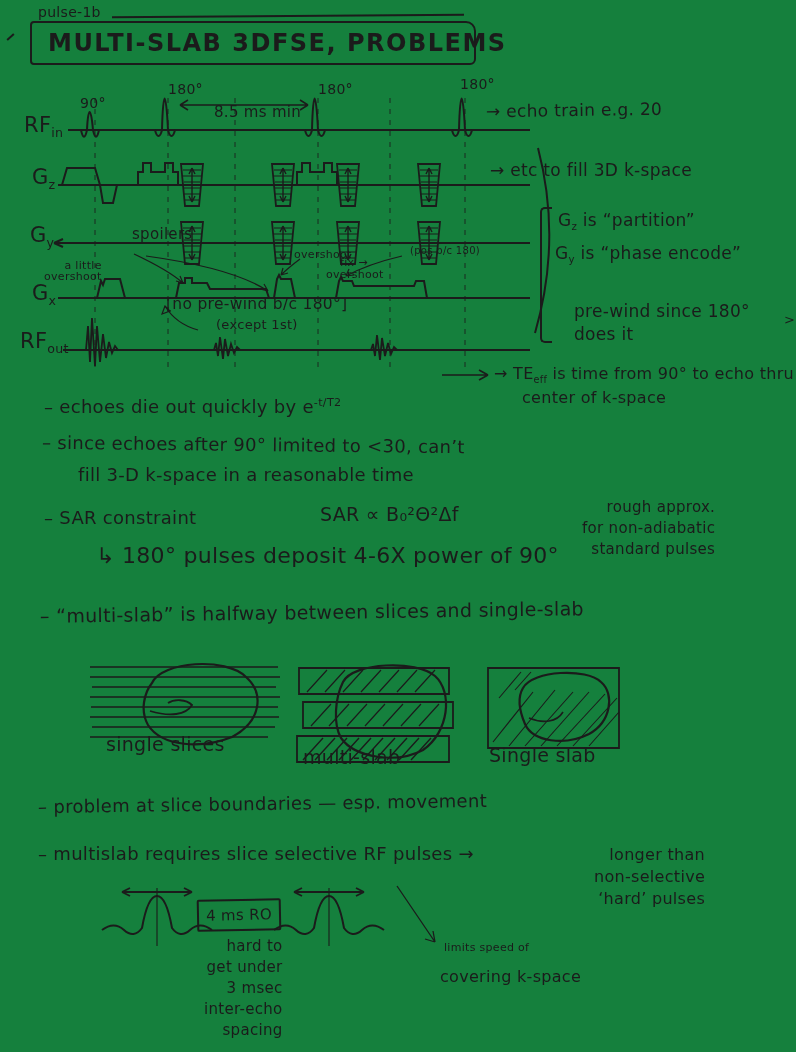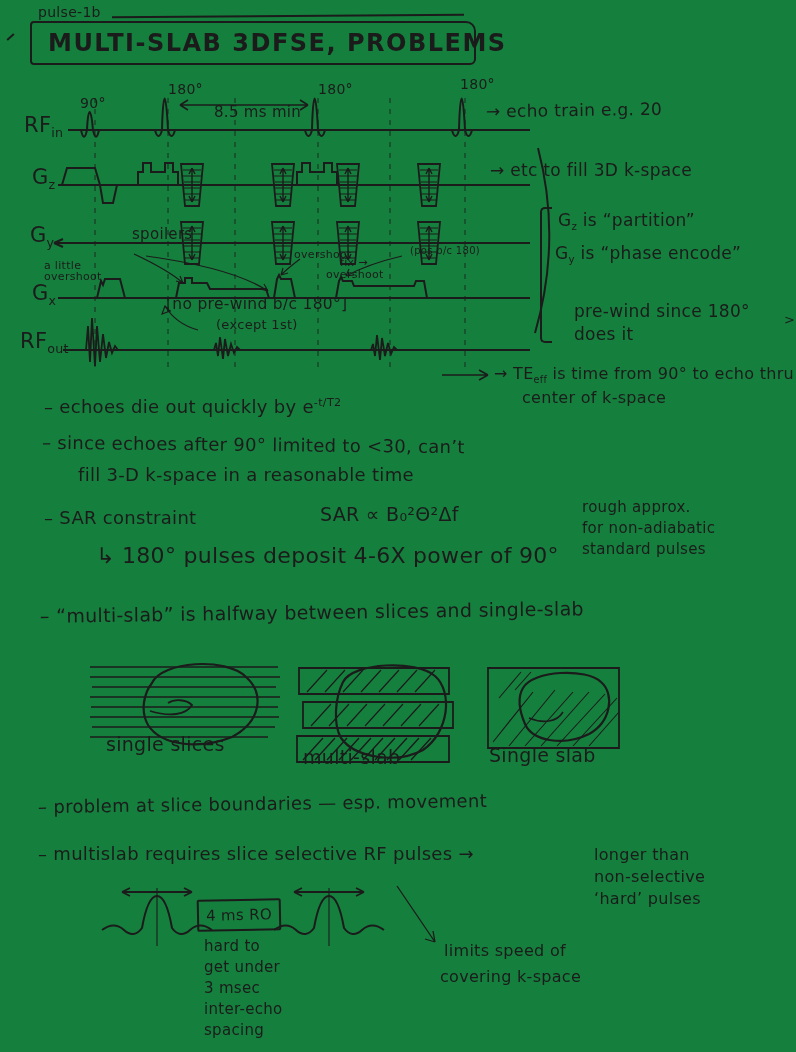--- a/index.html
+++ b/index.html
@@ -13,21 +13,21 @@
   sub{font-size:60%;} sup{font-size:62%;}
   .r1{transform:rotate(-0.8deg);} .r2{transform:rotate(0.6deg);}
   #titlebox{border:2.5px solid #1b1b1b;border-radius:4px 10px 6px 4px;
             width:442px;height:40px;display:flex;align-items:center;}
   #titlebox span{font-size:24px;font-weight:600;letter-spacing:1.5px;padding-left:16px;}
   #tabline{background:#1b1b1b;height:2px;transform:rotate(-0.4deg);}
   #gbracket{border-left:2px solid #1b1b1b;border-top:2px solid #1b1b1b;
             border-bottom:2px solid #1b1b1b;border-radius:5px 0 0 5px;width:10px;height:132px;}
   #robox{border:2px solid #1b1b1b;border-radius:2px;width:80px;height:28px;
          display:flex;align-items:center;justify-content:center;font-size:15px;transform:rotate(-1.2deg);}
-  .stack span{display:block;}
+  .stack span{display:block;text-align:right;}
   svg{position:absolute;overflow:visible;}
   svg *{stroke:#1b1b1b;fill:none;}
 </style>
 </head>
 <body>
 
 <div id="page">
 
   <div class="abs hw" style="left:38px;top:4px;font-size:14px;">pulse-1b</div>
   <div class="abs" id="tabline" style="left:112px;top:15px;width:352px;"></div>
@@ -208,16 +208,16 @@
   <div class="abs hw stack" style="left:204px;top:936px;font-size:15px;line-height:21px;">
     <span>hard to</span>
       <span>get under</span>
       <span>3 msec</span>
       <span>inter-echo</span>
       <span>spacing</span>
   </div>
   <svg style="left:392px;top:882px;" width="55" height="72" viewBox="0 0 55 72">
     <path d="M5,4 L43,60 M43,60 l-10,-3 M43,60 l-2,-11" stroke-width="1.3"></path>
   </svg>
-  <div class="abs hw" style="left:444px;top:941px;font-size:16px;">limits speed of</div>
+  <div class="abs hw" style="left:444px;top:941px;font-size:11px;">limits speed of</div>
   <div class="abs hw" style="left:440px;top:967px;font-size:16px;">covering k-space</div>
 
 </div>
 
 </body></html>

